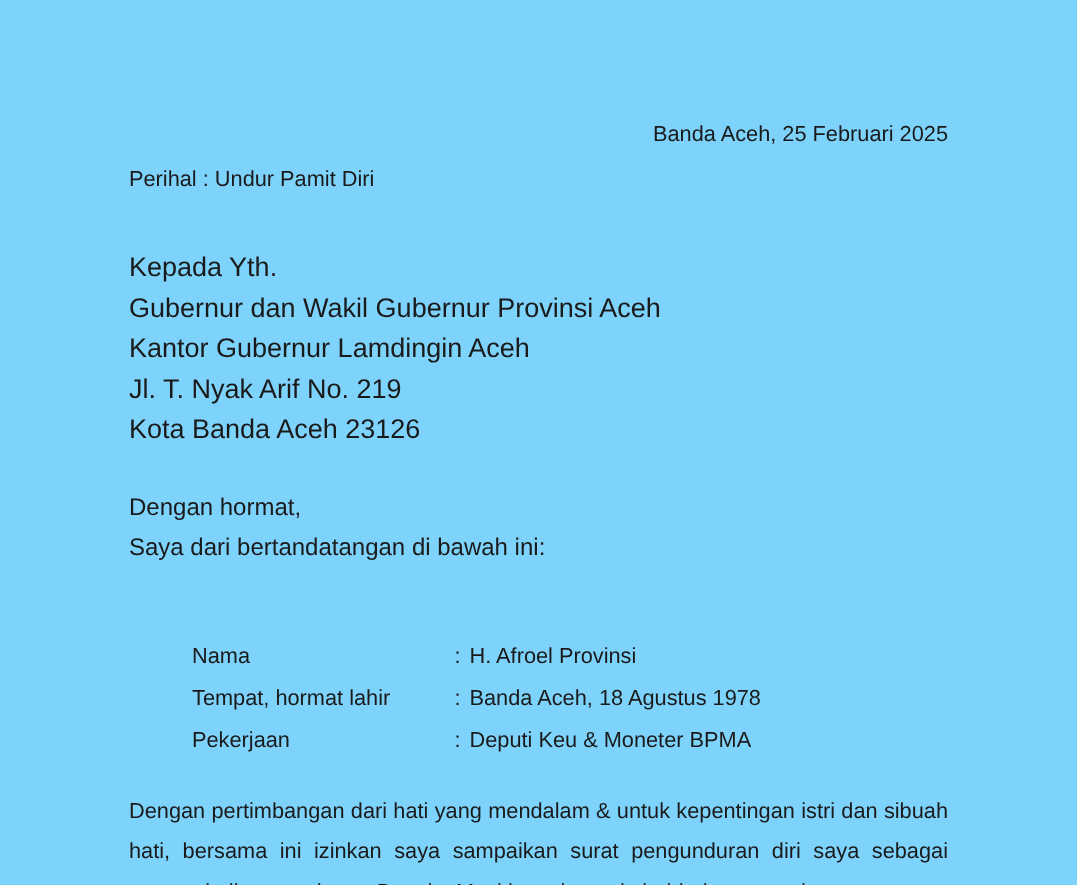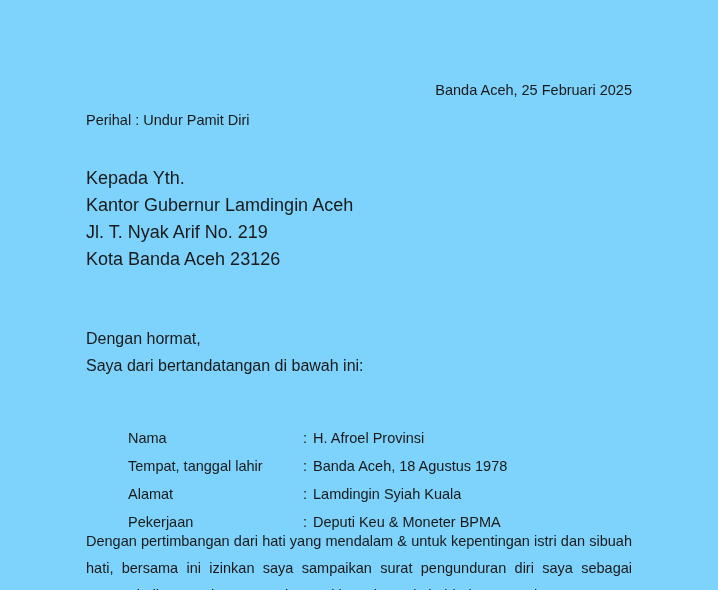--- a/index.html
+++ b/index.html
@@ -113,46 +113,42 @@
 
 <div class="page">
   <div class="sheet">
 
     <div class="date-line">Banda Aceh, 25 Februari 2025</div>
 
     <div class="subject-line">Perihal :  Undur Pamit Diri</div>
 
     <div class="address-block">
       <div class="address-line">Kepada Yth.</div>
+      <div class="address-line">Gubernur dan Wakil Gubernur Provinsi Aceh</div>
       <div class="address-line">Kantor Gubernur Lamdingin Aceh</div>
       <div class="address-line">Jl. T. Nyak Arif No. 219</div>
       <div class="address-line">Kota Banda Aceh 23126</div>
     </div>
 
     <div class="salutation-block">
       <div class="salutation-line">Dengan hormat,</div>
       <div class="salutation-line">Saya dari bertandatangan di bawah ini:</div>
     </div>
 
     <table class="details-table">
       <tbody>
         <tr>
           <td class="detail-label">Nama</td>
           <td class="detail-sep">:</td>
           <td class="detail-value">H. Afroel Provinsi</td>
         </tr>
         <tr>
-          <td class="detail-label">Tempat, tanggal lahir</td>
+          <td class="detail-label">Tempat, hormat lahir</td>
           <td class="detail-sep">:</td>
           <td class="detail-value">Banda Aceh, 18 Agustus 1978</td>
-        </tr>
-        <tr>
-          <td class="detail-label">Alamat</td>
-          <td class="detail-sep">:</td>
-          <td class="detail-value">Lamdingin Syiah Kuala</td>
         </tr>
         <tr>
           <td class="detail-label">Pekerjaan</td>
           <td class="detail-sep">:</td>
           <td class="detail-value">Deputi Keu &amp; Moneter BPMA</td>
         </tr>
       </tbody>
     </table>
 
     <div class="body-paragraph">Dengan pertimbangan dari hati yang mendalam &amp; untuk kepentingan istri dan sibuah hati, bersama ini izinkan saya sampaikan surat pengunduran diri saya sebagai pegawai di perusahaan Bapak. Meskipun banyak hal-hal yang seharusnya saya</div>

